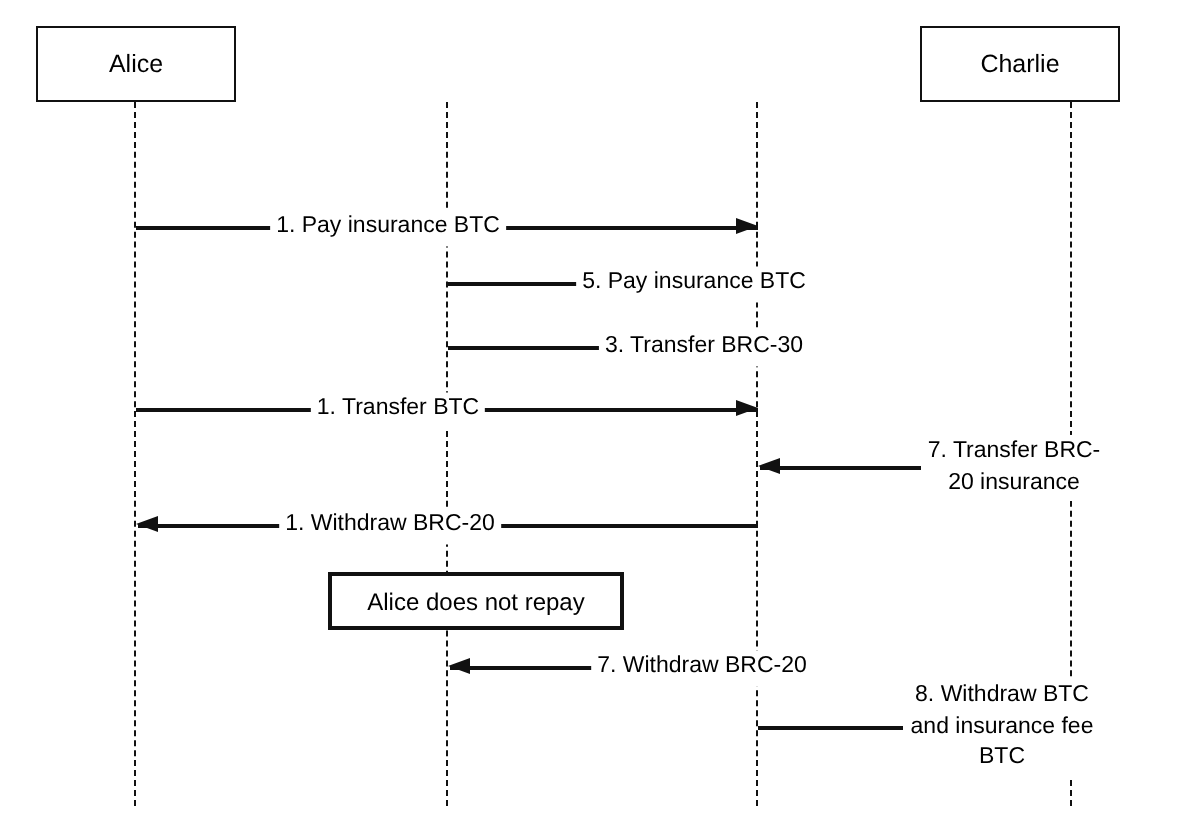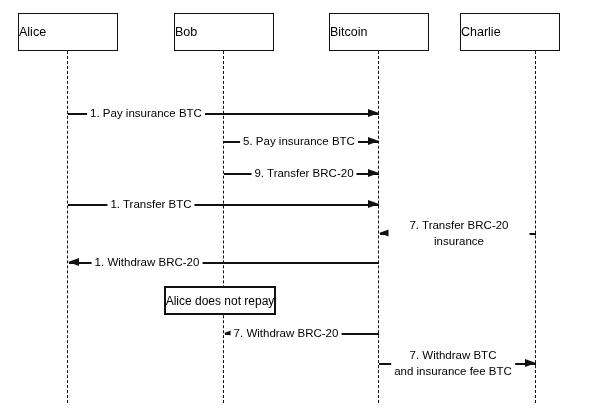--- a/index.html
+++ b/index.html
@@ -3,21 +3,21 @@
 <meta charset="utf-8">
 <style>
   html,body{margin:0;padding:0;background:#ffffff;}
   .stage{
     position:relative;width:600px;height:415px;background:#ffffff;overflow:hidden;
     font-family:"Liberation Sans",sans-serif;color:#000;
   }
   .actor{
     position:absolute;top:13px;width:100px;height:38px;box-sizing:border-box;
     border:1.5px solid #111;background:#fff;
-    display:flex;align-items:center;justify-content:flex-start;
+    display:flex;align-items:center;justify-content:center;
     font-size:12.5px;
   }
   .lifeline{
     position:absolute;top:51px;height:352px;width:0;
     border-left:1.5px dashed #111;
   }
   .msg-line{
     position:absolute;height:1.5px;background:#111;
   }
   .arrow-r{
@@ -26,68 +26,62 @@
     border-left:11px solid #111;
   }
   .arrow-l{
     position:absolute;width:0;height:0;
     border-top:4.5px solid transparent;border-bottom:4.5px solid transparent;
     border-right:11px solid #111;
   }
   .msg-label{
     position:absolute;transform:translate(-50%,-50%);
     background:#ffffff;padding:1px 3px;font-size:11.5px;line-height:1.35;
-    white-space:pre-line;text-align:center;
+    white-space:pre-line;text-align:center;margin-left:48px;
   }
   .note-box{
-    position:absolute;left:164px;top:286px;width:112px;height:29px;box-sizing:border-box;
+    position:absolute;left:164px;top:286px;width:148px;height:29px;box-sizing:border-box;
     border:2px solid #111;background:#fff;
     display:flex;align-items:center;justify-content:center;
     font-size:12px;white-space:nowrap;
   }
 </style>
 </head>
 <body>
 
 <div class="stage">
 
   <div class="lifeline" style="left:67px"></div>
   <div class="lifeline" style="left:223px"></div>
   <div class="lifeline" style="left:378px"></div>
   <div class="lifeline" style="left:535px"></div>
 
   <div class="actor" style="left:18px">
     <span>Alice</span>
-  </div>
-  <div class="actor" style="left:174px">
-    <span>Bob</span>
-  </div>
-  <div class="actor" style="left:329px">
-    <span>Bitcoin</span>
   </div>
   <div class="actor" style="left:460px">
     <span>Charlie</span>
   </div>
 
   <div>
     <div class="msg-line" style="left:68px;top:113px;width:311px"></div>
     <div class="arrow-r" style="left:368px;top:109px"></div>
     <div class="msg-label" style="left:146px;top:114px">1. Pay insurance BTC</div>
   </div>
 
   <div>
     <div class="msg-line" style="left:224px;top:141px;width:155px"></div>
     <div class="arrow-r" style="left:368px;top:137px"></div>
     <div class="msg-label" style="left:299px;top:142px">5. Pay insurance BTC</div>
   </div>
 
   <div>
     <div class="msg-line" style="left:224px;top:173px;width:155px"></div>
     <div class="arrow-r" style="left:368px;top:169px"></div>
-    <div class="msg-label" style="left:304px;top:174px">9. Transfer BRC-20</div>
+    <div class="msg-label" style="left:304px;top:174px">3. Transfer BRC-30</div>
   </div>
 
   <div>
     <div class="msg-line" style="left:68px;top:204px;width:311px"></div>
     <div class="arrow-r" style="left:368px;top:200px"></div>
     <div class="msg-label" style="left:151px;top:205px">1. Transfer BTC</div>
   </div>
 
   <div>
     <div class="msg-line" style="left:380px;top:233px;width:156px"></div>
@@ -101,23 +95,23 @@
     <div class="msg-label" style="left:147px;top:263px">1. Withdraw BRC-20</div>
   </div>
 
   <div class="note-box">
     <span>Alice does not repay</span>
   </div>
 
   <div>
     <div class="msg-line" style="left:225px;top:333px;width:154px"></div>
     <div class="arrow-l" style="left:224px;top:329px"></div>
-    <div class="msg-label" style="left:286px;top:334px">7. Withdraw BRC-20</div>
+    <div class="msg-label" style="left:303px;top:334px">7. Withdraw BRC-20</div>
   </div>
 
   <div>
     <div class="msg-line" style="left:379px;top:363px;width:157px"></div>
     <div class="arrow-r" style="left:525px;top:359px"></div>
-    <div class="msg-label" style="left:453px;top:364px">7. Withdraw BTC
+    <div class="msg-label" style="left:453px;top:364px">8. Withdraw BTC
 and insurance fee BTC</div>
   </div>
 
 </div>
 
 </body></html>

